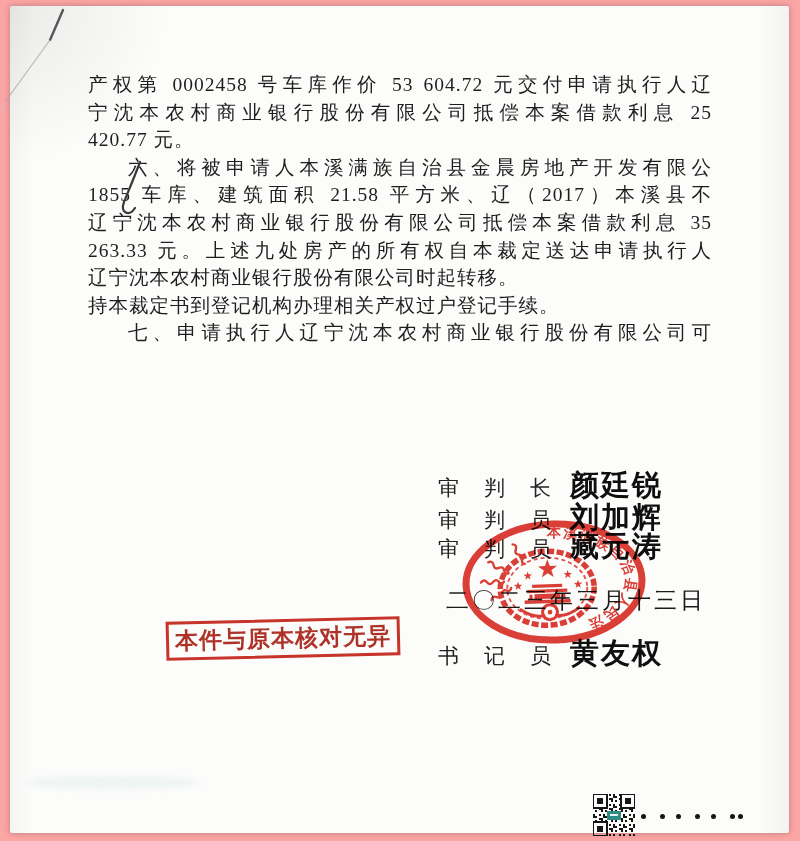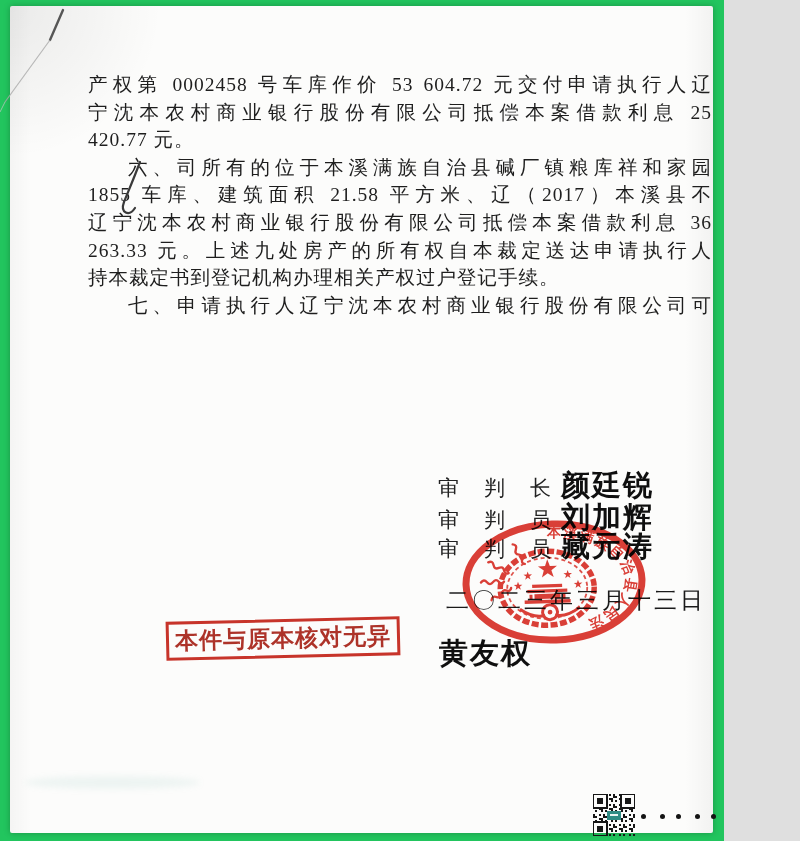--- a/index.html
+++ b/index.html
@@ -1,30 +1,30 @@
 <!DOCTYPE html>
 <html><head>
 <meta charset="utf-8">
 <style>
   html,body{margin:0;padding:0;}
   body{background:#dfdfdf;font-family:"Liberation Serif","DejaVu Serif",serif;}
-  .screen{position:relative;width:724px;height:841px;background:#22c55e;overflow:hidden;}
+  .screen{position:relative;width:800px;height:841px;background:#fca5a5;overflow:hidden;}
   .paper{position:absolute;left:10px;top:6px;right:11px;bottom:8px;background:#fcfcfb;border-radius:2px;
          box-shadow:0 0 6px rgba(0,0,0,.25);
          background-image:
            radial-gradient(circle at 0% 0%, rgba(0,0,0,.07), rgba(0,0,0,0) 14%),
            linear-gradient(to right, rgba(0,0,0,.03), rgba(0,0,0,0) 3%, rgba(0,0,0,0) 96%, rgba(0,0,0,.04));}
   .body-text{position:absolute;left:88px;top:71px;width:624px;color:#1e1e1e;
              font-size:19.5px;line-height:27.6px;letter-spacing:1px;}
   .line{height:27.6px;white-space:nowrap;}
   .jst{white-space:normal;text-align:justify;text-align-last:justify;text-justify:inter-character;}
   .ind{text-indent:2.05em;}
   .sig-row{position:absolute;left:438px;display:flex;align-items:baseline;color:#161616;justify-content:space-between;}
   .sig-label{font-size:21px;letter-spacing:2px;width:122px;color:#222;}
-  .sig-name{font-size:29px;font-weight:700;letter-spacing:2px;margin-left:1px;color:#0f0f0f;}
+  .sig-name{font-size:29px;font-weight:700;letter-spacing:2px;margin-left:10px;color:#0f0f0f;}
   .date-line{position:absolute;left:446px;top:585px;font-size:23px;letter-spacing:3px;color:#1a1a1a;}
   .stamp{position:absolute;left:166px;top:619px;width:228px;height:33px;border:3px solid #c3251b;
          transform:rotate(-1.4deg);display:flex;align-items:center;justify-content:center;
          color:#a8241a;font-weight:700;font-size:23px;letter-spacing:1px;opacity:.93;}
   .seal-svg{position:absolute;left:442px;top:510px;mix-blend-mode:multiply;opacity:.88;}
   .seal-text{font-size:14px;font-weight:700;letter-spacing:2px;fill:#d8251c;}
   .qr-svg{position:absolute;left:593px;top:794px;}
   .dots{position:absolute;left:641px;top:814px;display:flex;align-items:center;}
   .dot{width:5px;height:5px;border-radius:50%;background:#141414;}
   .overlay-svg{position:absolute;left:0;top:0;pointer-events:none;}
@@ -40,24 +40,25 @@
   <svg class="overlay-svg" width="800" height="841">
     <line x1="63" y1="10" x2="50" y2="40" stroke="#3c3c3c" stroke-width="2.4" stroke-linecap="round" opacity="0.85"></line>
     <line x1="50" y1="40" x2="5" y2="102" stroke="#a9a9a9" stroke-width="1.2" opacity="0.8"></line>
     <line x1="5" y1="102" x2="0" y2="112" stroke="#c4c4c4" stroke-width="1" opacity="0.7"></line>
   </svg>
 
   <div class="body-text">
     <div class="line jst">产权第 0002458 号车库作价 53 604.72 元交付申请执行人辽</div>
     <div class="line jst">宁沈本农村商业银行股份有限公司抵偿本案借款利息 25</div>
     <div class="line">420.77 元。</div>
-    <div class="line jst ind">六、司所有的位于本溪满族自治县碱厂镇粮库祥和家园</div>
+    <div class="line jst ind">六、将被申请人本溪满族自治县金晨房地产开发有限公</div>
     <div class="line jst">1855 车库、建筑面积 21.58 平方米、辽（2017）本溪县不</div>
-    <div class="line jst">辽宁沈本农村商业银行股份有限公司抵偿本案借款利息 36</div>
+    <div class="line jst">辽宁沈本农村商业银行股份有限公司抵偿本案借款利息 35</div>
     <div class="line jst">263.33 元。上述九处房产的所有权自本裁定送达申请执行人</div>
+    <div class="line">辽宁沈本农村商业银行股份有限公司时起转移。</div>
     <div class="line">持本裁定书到登记机构办理相关产权过户登记手续。</div>
     <div class="line jst ind">七、申请执行人辽宁沈本农村商业银行股份有限公司可</div>
   </div>
 
   <svg class="overlay-svg" style="left:104px;top:158px;" width="54" height="64">
     <path d="M36,4 C30,20 24,34 20,44 C16,55 25,59 31,50" fill="none" stroke="#3a3a3a" stroke-width="2.2" stroke-linecap="round"></path>
   </svg>
 
   <div class="sig-row" style="top:466px">
     <span class="sig-label">审　判　长</span>
@@ -68,20 +69,21 @@
     <span class="sig-name">刘加辉</span>
   </div>
   <div class="sig-row" style="top:527px">
     <span class="sig-label">审　判　员</span>
     <span class="sig-name">藏元涛</span>
   </div>
 
   <div class="date-line">二〇二三年三月十三日</div>
 
   <div class="sig-row" style="top:634px">
+    <span class="sig-label">书　记　员</span>
     <span class="sig-name">黄友权</span>
   </div>
 
   <div class="stamp">
     <span>本件与原本核对无异</span>
   </div>
 
   <svg class="seal-svg" width="224" height="146" viewBox="0 0 224 146">
     <defs>
       <polygon id="star" points="0,-10 2.4,-3.2 9.5,-3.1 3.8,1.2 5.9,8.1 0,4 -5.9,8.1 -3.8,1.2 -9.5,-3.1 -2.4,-3.2" fill="#d8251c"></polygon>

